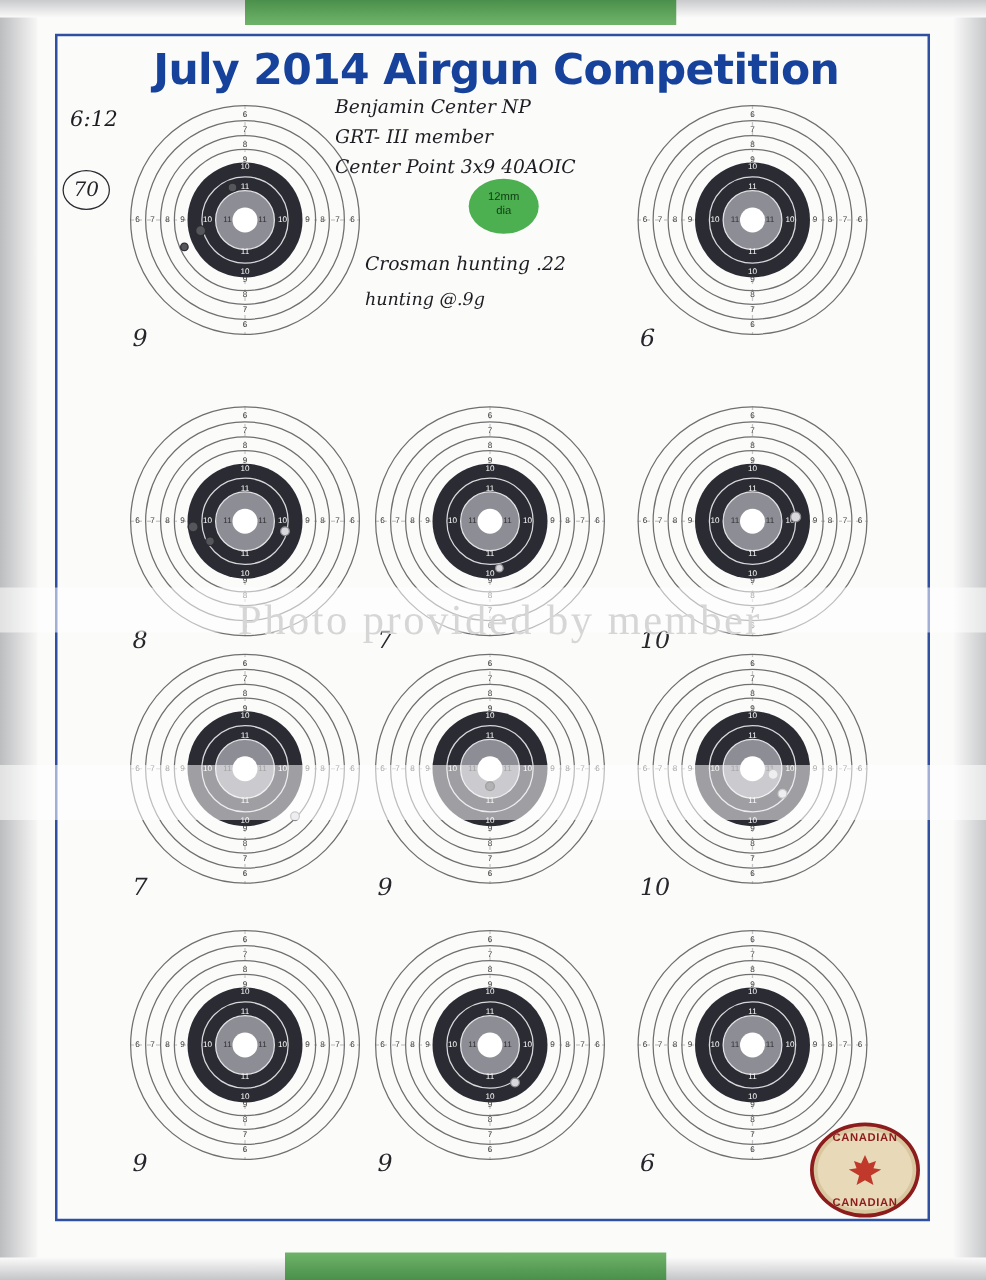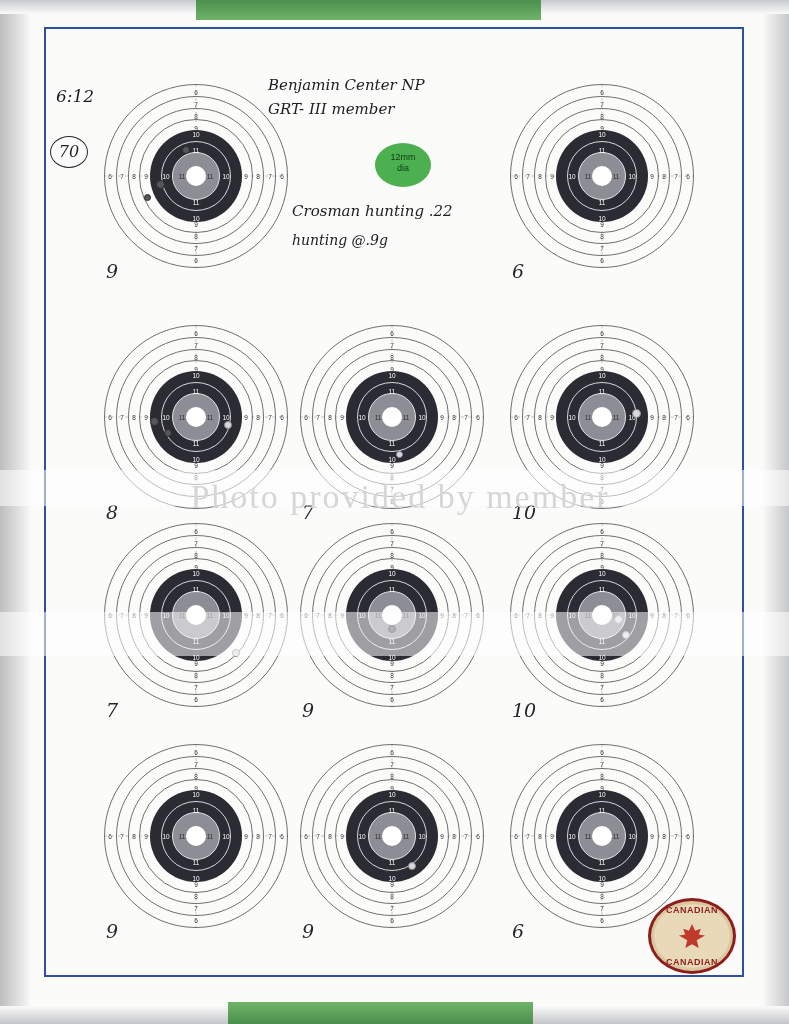--- a/index.html
+++ b/index.html
@@ -145,20 +145,21 @@
 
   <div class="edge-left"></div>
   <div class="edge-right"></div>
   <div class="edge-top"></div>
   <div class="edge-bottom"></div>
 
   <div class="tape top"></div>
   <div class="tape bottom"></div>
 
   <div id="border"></div>
+  <div id="title">July 2014 Airgun Competition</div>
 
   <div id="targets">
       <div class="target" style="left: 104px; top: 84px;">
         <div class="crosshair-h"></div>
         <div class="crosshair-v"></div>
         <div class="ring r1"></div>
         <div class="ring r2"></div>
         <div class="ring r3"></div>
         <div class="ring r4"></div>
         <div class="black"></div>
@@ -578,20 +579,21 @@
 
   <div class="wm-band b1"></div>
   <div class="wm-band b2"></div>
   <div class="wm-text t1">Photo provided by member</div>
 
   <div class="hand" style="left:56px;top:86px;font-size:17px;">6:12</div>
   <div class="circled" style="left:50px;top:136px;">70</div>
 
   <div class="hand" style="left:268px;top:76px;font-size:15px;">Benjamin Center NP</div>
   <div class="hand" style="left:268px;top:100px;font-size:15px;">GRT- III member</div>
+  <div class="hand" style="left:268px;top:124px;font-size:15px;">Center Point 3x9 40AOIC</div>
   <div class="hand" style="left:292px;top:202px;font-size:15px;">Crosman hunting .22</div>
   <div class="hand" style="left:292px;top:232px;font-size:14px;">hunting @.9g</div>
 
   <div class="sticker">
     <div>12mm</div>
     <div>dia</div>
   </div>
 
   <div class="logo">
     <div class="top-txt">CANADIAN</div>

